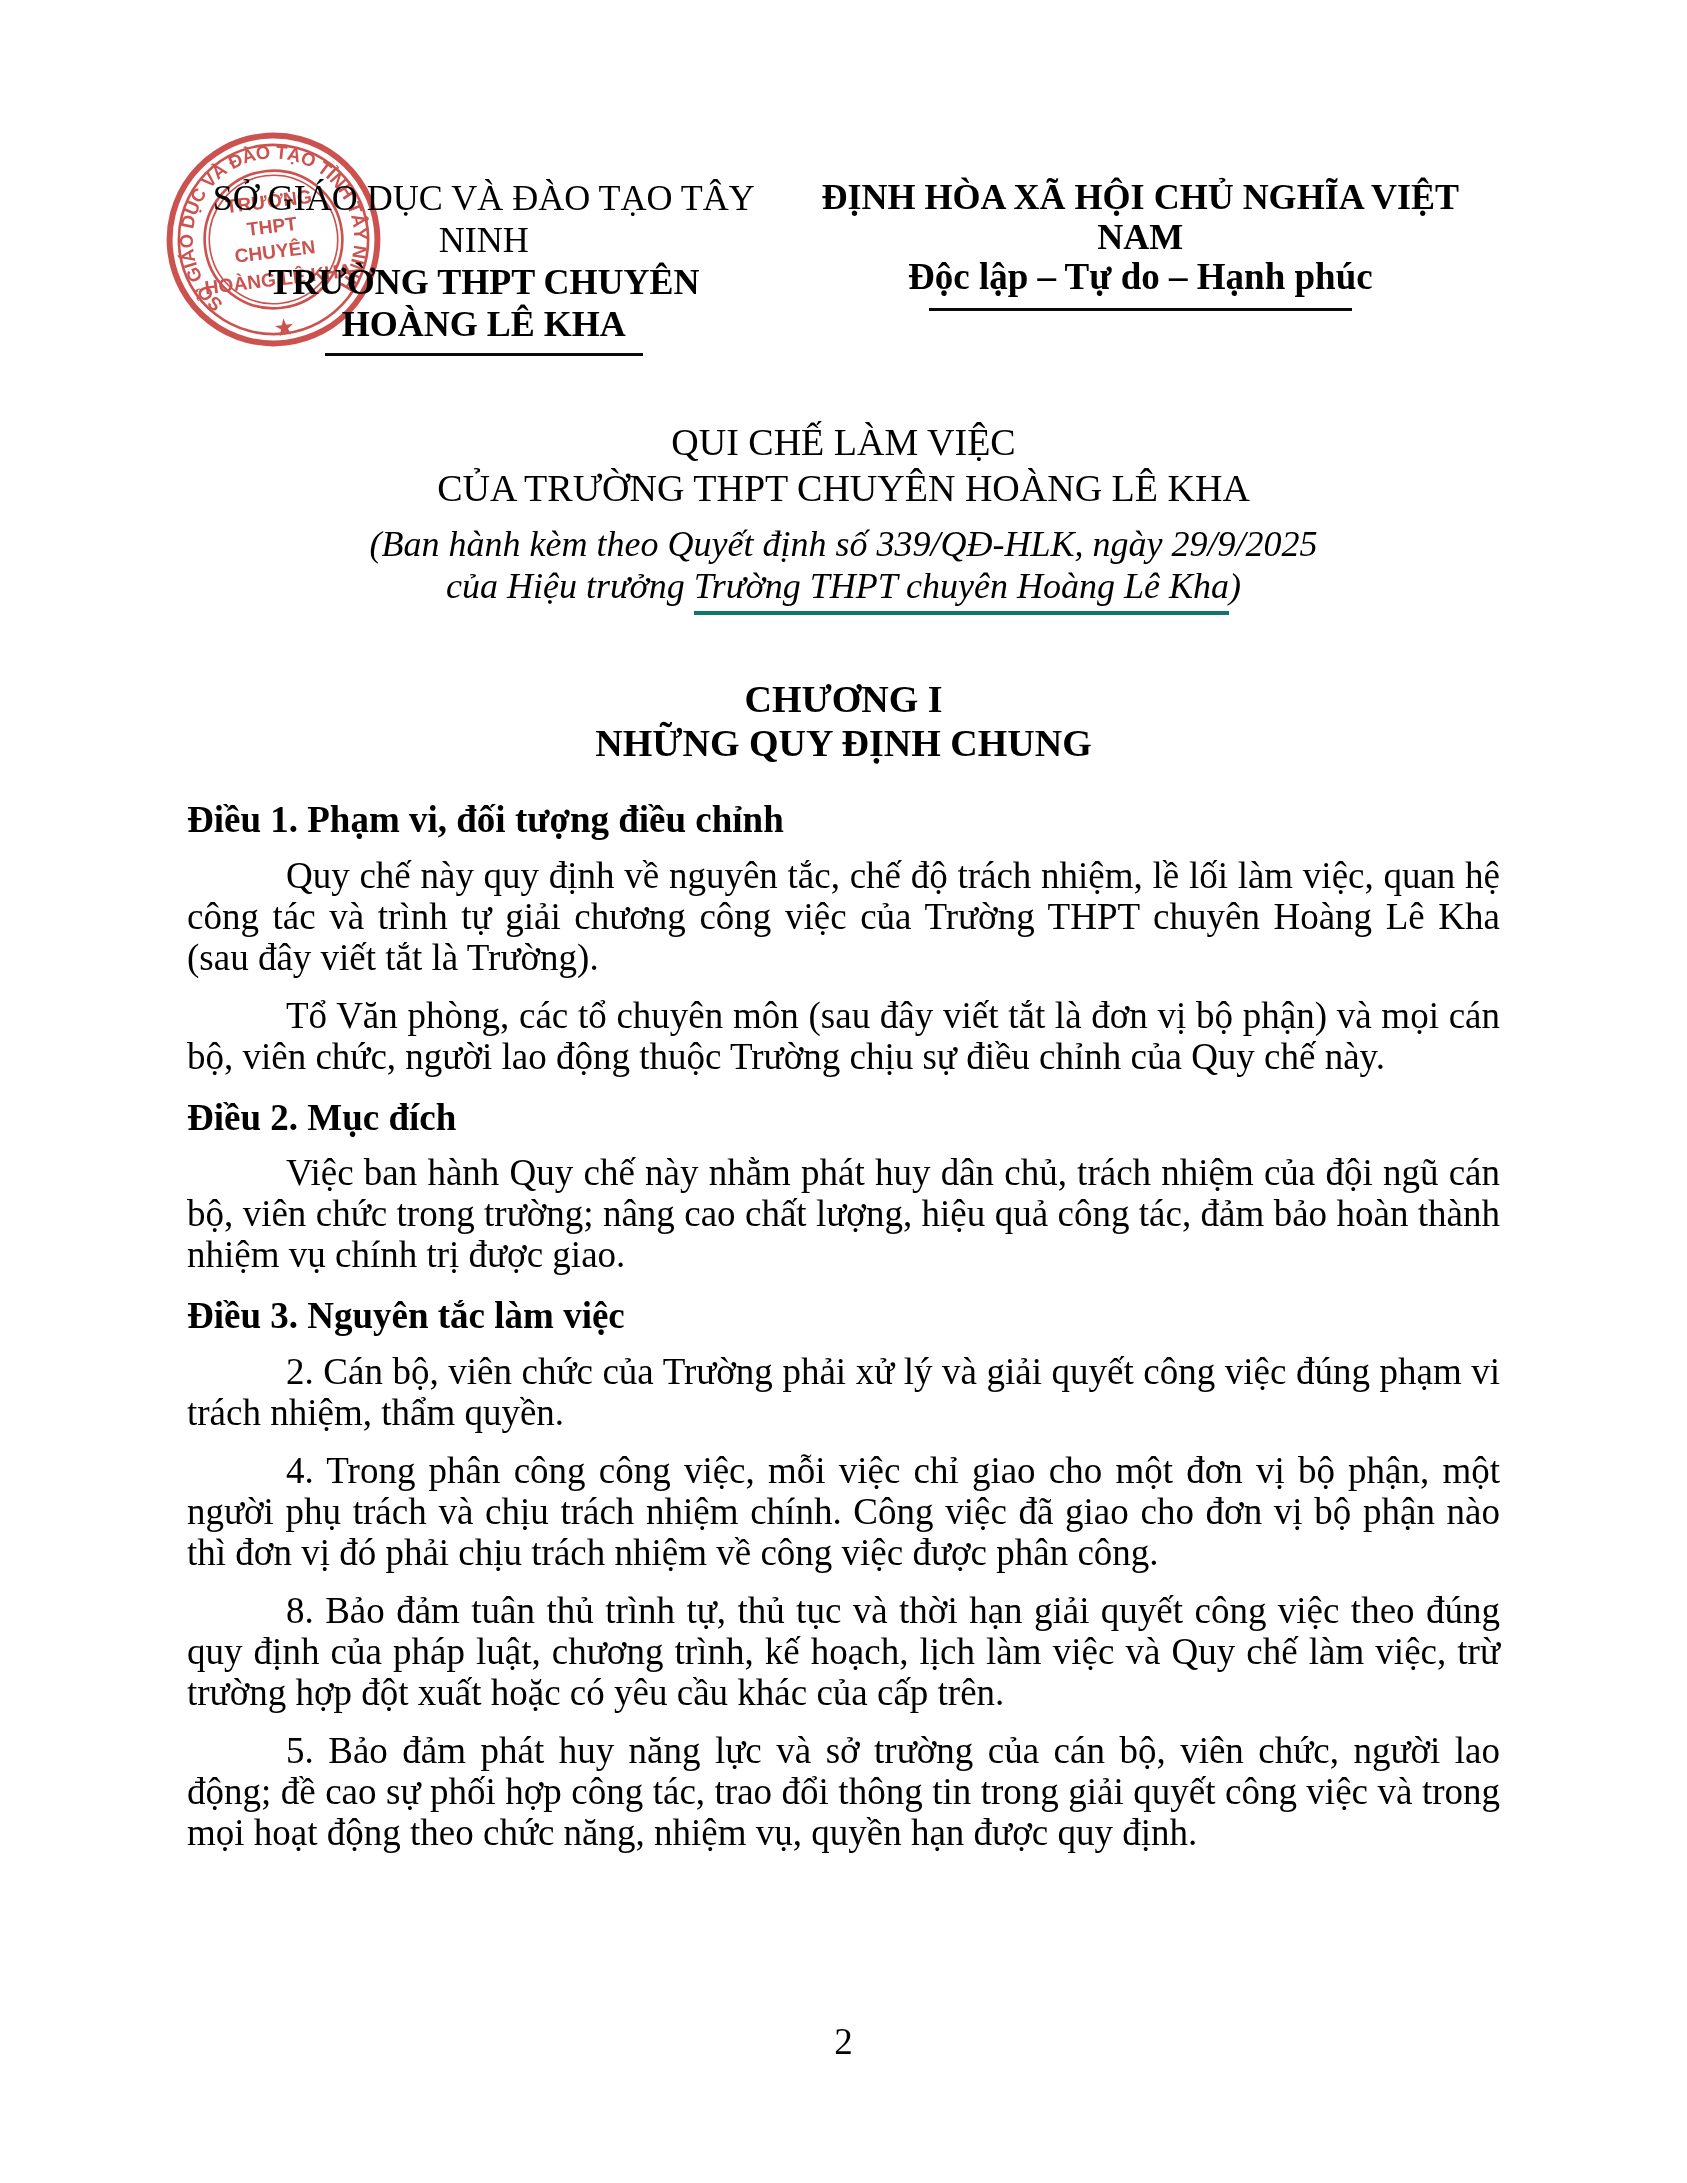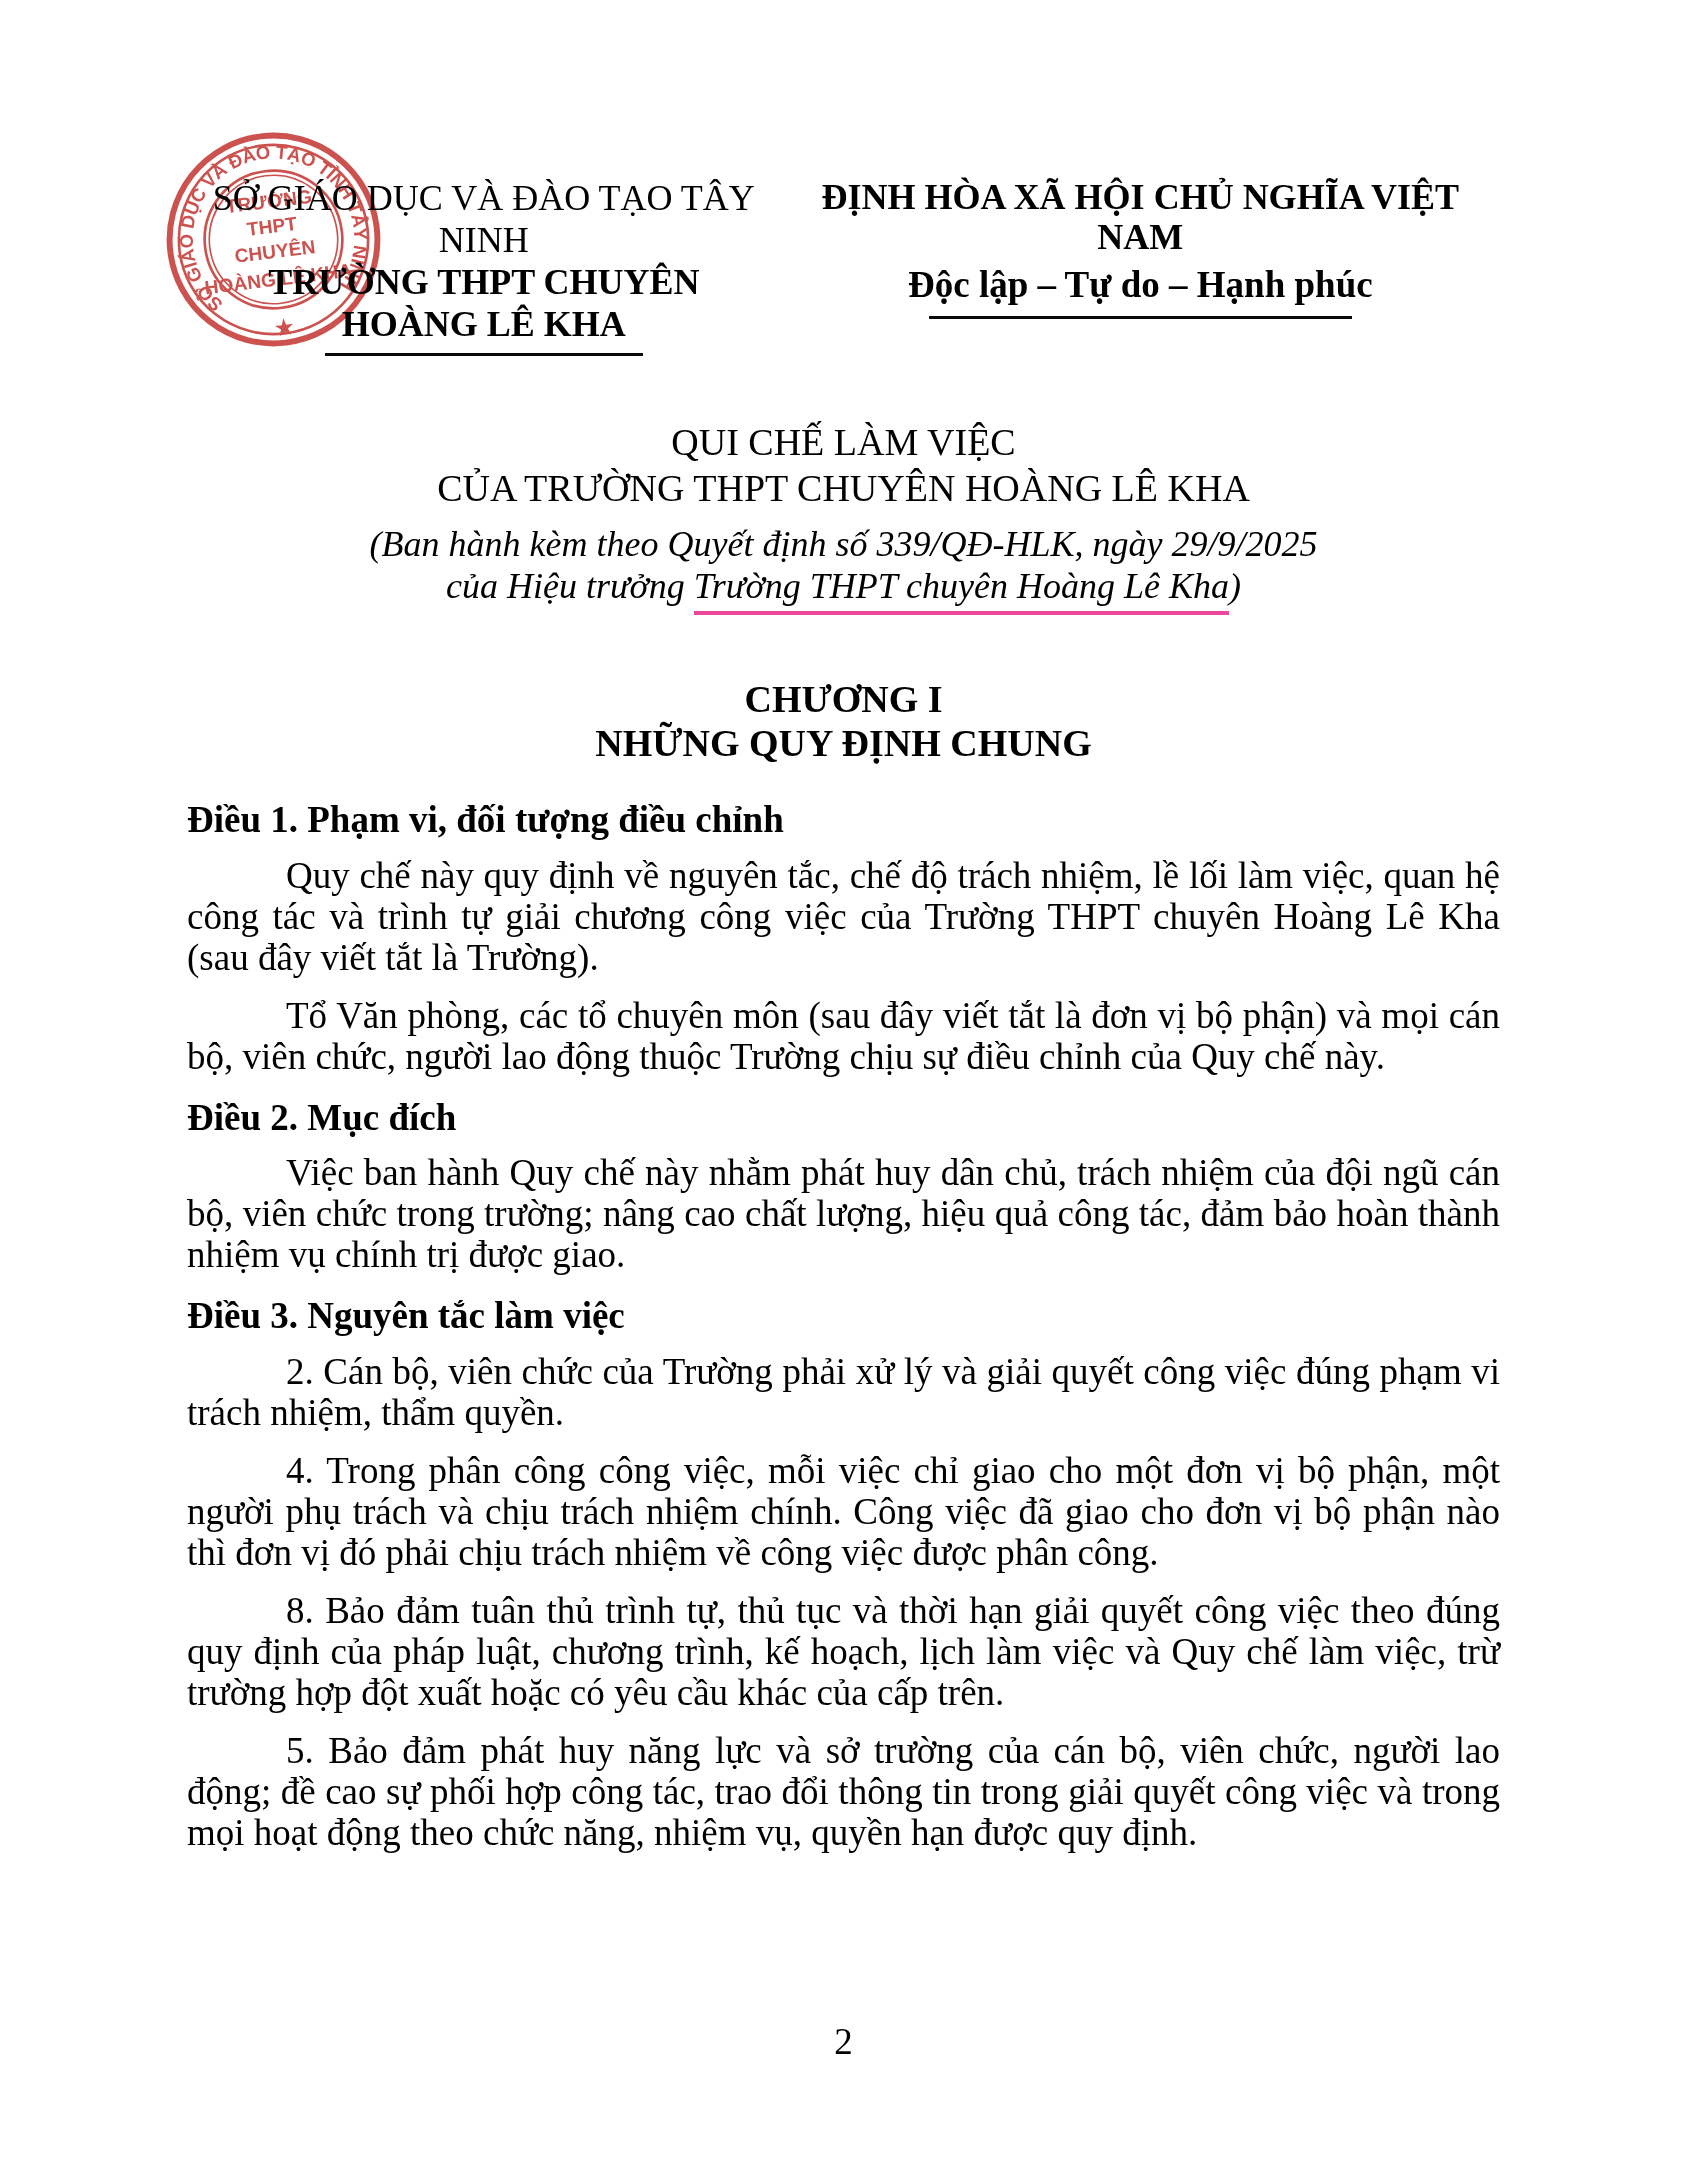--- a/index.html
+++ b/index.html
@@ -16,21 +16,21 @@
   }
   .bold { font-weight: bold; }
 
   
   .header { display: flex; justify-content: space-between; }
   .header-left  { width: 595px;  text-align: center; font-size: 36px; line-height: 42px; }
   .header-right { width: 721px; text-align: center; font-size: 36px; line-height: 40px; }
   .rule { height: 3.3px; background: #0a0a0a; margin: 8px auto 0 auto; }
   .rule-left  { width: 318px; }
   .rule-right { width: 423px; margin-top: 10.6px; }
-  .motto2 { font-size: 37px; margin-top: 8px; }
+  .motto2 { font-size: 37px; }
 
   
   .stamp {
     position: absolute;
     left: 161px;
     top: 127px;
     width: 225px;
     height: 225px;
     opacity: 0.88;
     mix-blend-mode: multiply;
@@ -39,21 +39,21 @@
   .stamp text {
     font-family: "Liberation Sans", "DejaVu Sans", sans-serif;
     font-weight: bold;
   }
 
   
   .title-block { margin-top: 63px; text-align: center; }
   .doc-title { font-size: 38px; font-weight: normal; line-height: 46px; }
   .subtitle { margin-top: 12px; font-size: 36px; font-style: italic; line-height: 42px; }
   .blue-underline {
-    border-bottom: 4px solid #ec4899;
+    border-bottom: 4px solid #0f766e;
     padding-bottom: 4.6px;
   }
 
   
   .chapter { margin-top: 70px; text-align: center; font-size: 38px; font-weight: bold; line-height: 44px; }
 
   
   .articles { margin-top: 34px; }
   .article-heading {
     font-size: 37px;

